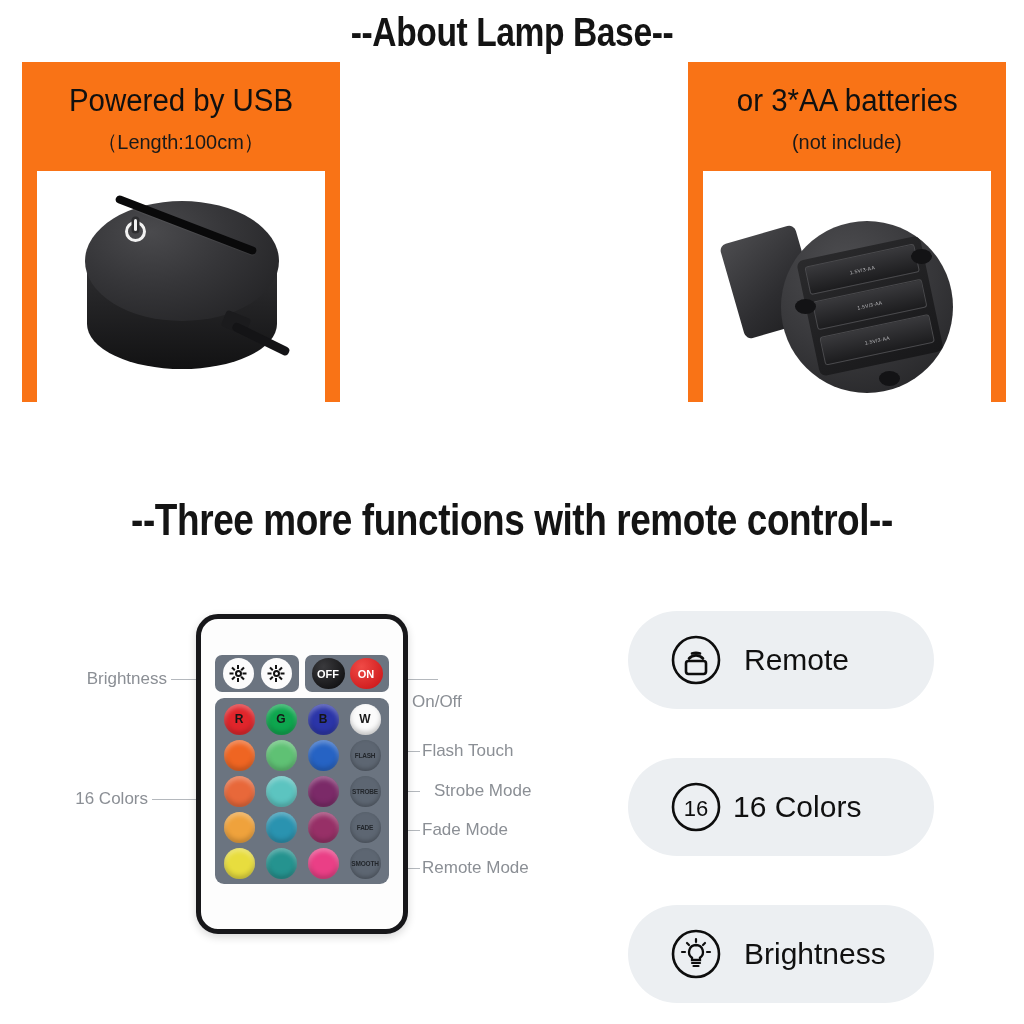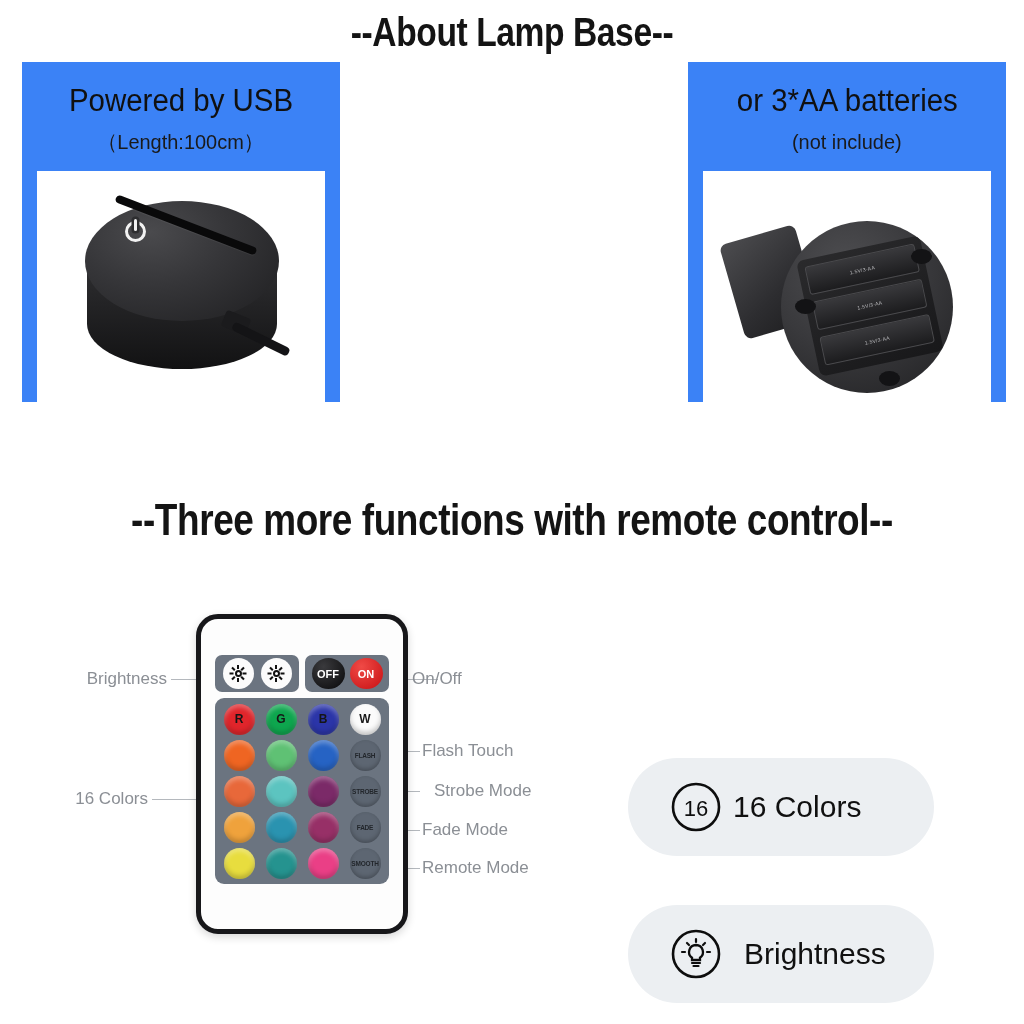--- a/index.html
+++ b/index.html
@@ -17,21 +17,21 @@
     font-family:"Liberation Sans Narrow","Liberation Sans",sans-serif;
     transform:scaleX(.84);letter-spacing:-0.5px;white-space:nowrap;
   }
   #heading-top{top:10px;font-size:40px;line-height:44px;}
   #heading-remote{top:496px;font-size:44px;line-height:48px;}
 
   
   .panel-row{position:absolute;top:62px;left:22px;width:984px;height:398px;
     display:flex;justify-content:space-between;}
   .panel{
-    width:318px;height:340px;background:#3b82f6;
+    width:318px;height:340px;background:#f97316;
     display:flex;flex-direction:column;align-items:center;
     box-sizing:border-box;padding-top:20px;
   }
   .panel-title{
     font-size:31px;color:#101010;font-weight:400;white-space:nowrap;
     transform:scaleX(.95);line-height:38px;
   }
   .panel-sub{
     font-size:21px;color:#1a1a1a;margin-top:9px;white-space:nowrap;
     transform:scaleX(.95);line-height:26px;
@@ -265,21 +265,21 @@
   <div class="lead" style="left:152px;top:799px;width:64px;"></div>
   <div class="lead" style="left:400px;top:679px;width:38px;"></div>
   <div class="lead" style="left:384px;top:751px;width:36px;"></div>
   <div class="lead" style="left:384px;top:791px;width:36px;"></div>
   <div class="lead" style="left:384px;top:830px;width:36px;"></div>
   <div class="lead" style="left:384px;top:868px;width:36px;"></div>
 
   <div class="callout left" style="left:17px;top:669px;width:150px;">Brightness</div>
   <div class="callout left" style="left:0px;top:789px;width:148px;">16 Colors</div>
 
-  <div class="callout" style="left:412px;top:669px;">On/Off</div>
+  <div class="callout" style="left:412px;top:692px;">On/Off</div>
   <div class="callout" style="left:422px;top:741px;">Flash Touch</div>
   <div class="callout" style="left:422px;top:781px;margin-left:12px;">Strobe Mode</div>
   <div class="callout" style="left:422px;top:820px;">Fade Mode</div>
   <div class="callout" style="left:422px;top:858px;">Remote Mode</div>
 
   <div class="remote-wrap">
     <div class="remote-body"></div>
 
     <div class="pad-top">
       <div class="grp g-bright">
@@ -331,20 +331,31 @@
         <div class="cbtn" style="background: rgb(42, 147, 176);"></div>
         <div class="cbtn" style="background: rgb(151, 48, 103);"></div>
         <div class="mbtn">FADE</div>
         <div class="cbtn" style="background: rgb(232, 221, 62);"></div>
         <div class="cbtn" style="background: rgb(37, 147, 143);"></div>
         <div class="cbtn" style="background: rgb(234, 63, 134);"></div>
         <div class="mbtn">SMOOTH</div>
       </div>
   </div>
 
+  <div class="pill" id="pill-0">
+    <span class="pill-icon">
+      <svg viewBox="0 0 52 52" width="52" height="52">
+        <circle cx="26" cy="26" r="23" fill="none" stroke="#0d0d0d" stroke-width="2.6"></circle>
+        <rect x="16" y="27" width="20" height="13" rx="2.4" fill="none" stroke="#0d0d0d" stroke-width="2.6"></rect>
+        <path d="M19 24.5a9.5 9.5 0 0 1 14 0" fill="none" stroke="#0d0d0d" stroke-width="2.6" stroke-linecap="round"></path>
+        <path d="M22 19.5a13 13 0 0 1 8 0" fill="none" stroke="#0d0d0d" stroke-width="2.6" stroke-linecap="round"></path>
+      </svg>
+    </span>
+    <span class="pill-label">Remote</span>
+  </div>
 
   <div class="pill" id="pill-1">
     <span class="pill-icon">
       <svg viewBox="0 0 52 52" width="52" height="52">
         <circle cx="26" cy="26" r="23" fill="none" stroke="#0d0d0d" stroke-width="2.6"></circle>
         <text x="26" y="35" text-anchor="middle" font-family="Liberation Sans, sans-serif" font-size="22" fill="#0d0d0d">16</text>
       </svg>
     </span>
     <span class="pill-label">16 Colors</span>
   </div>

